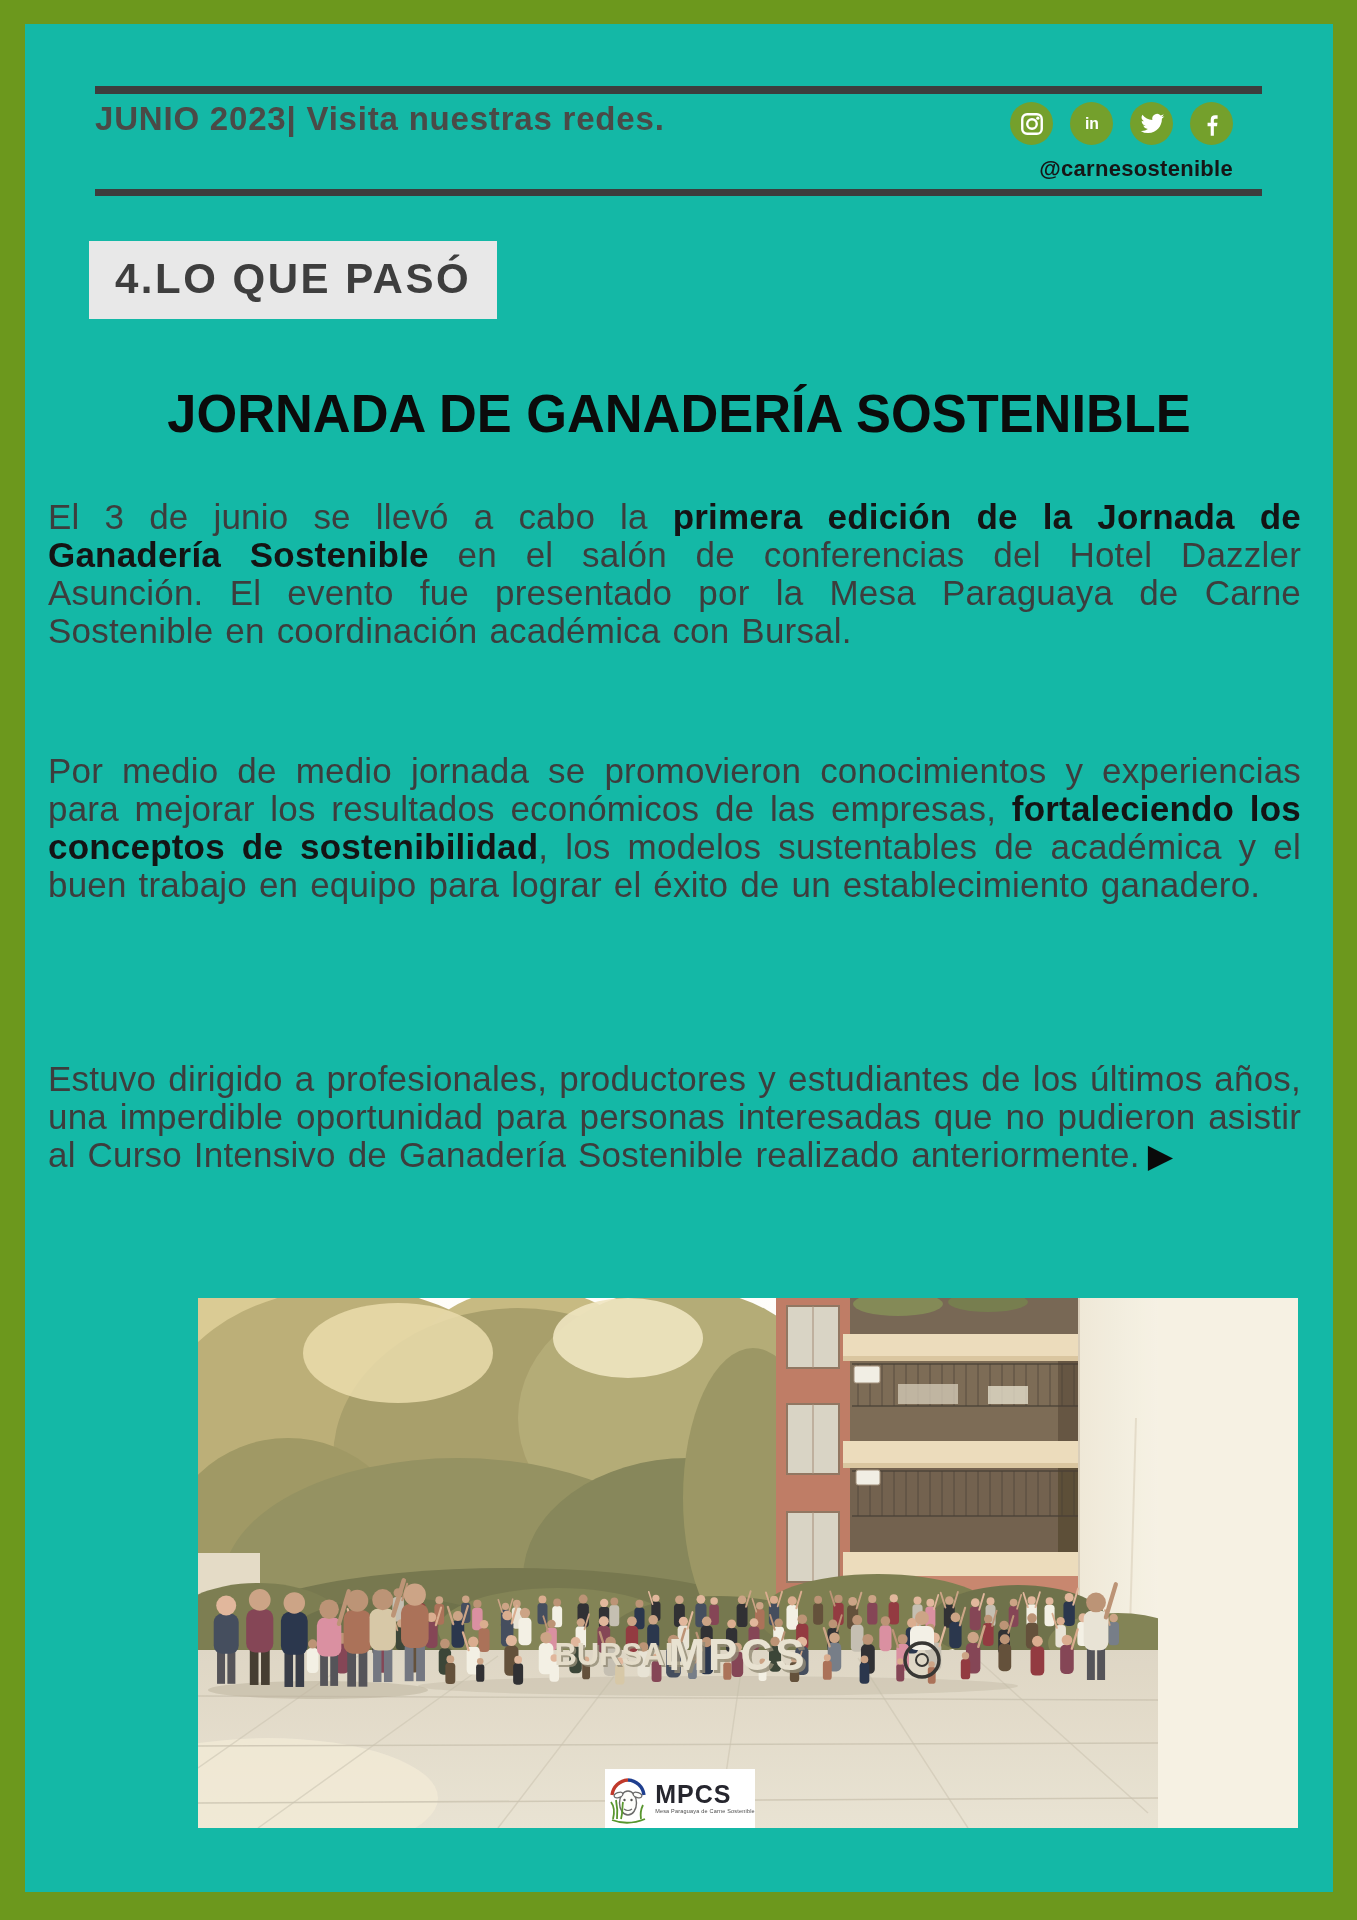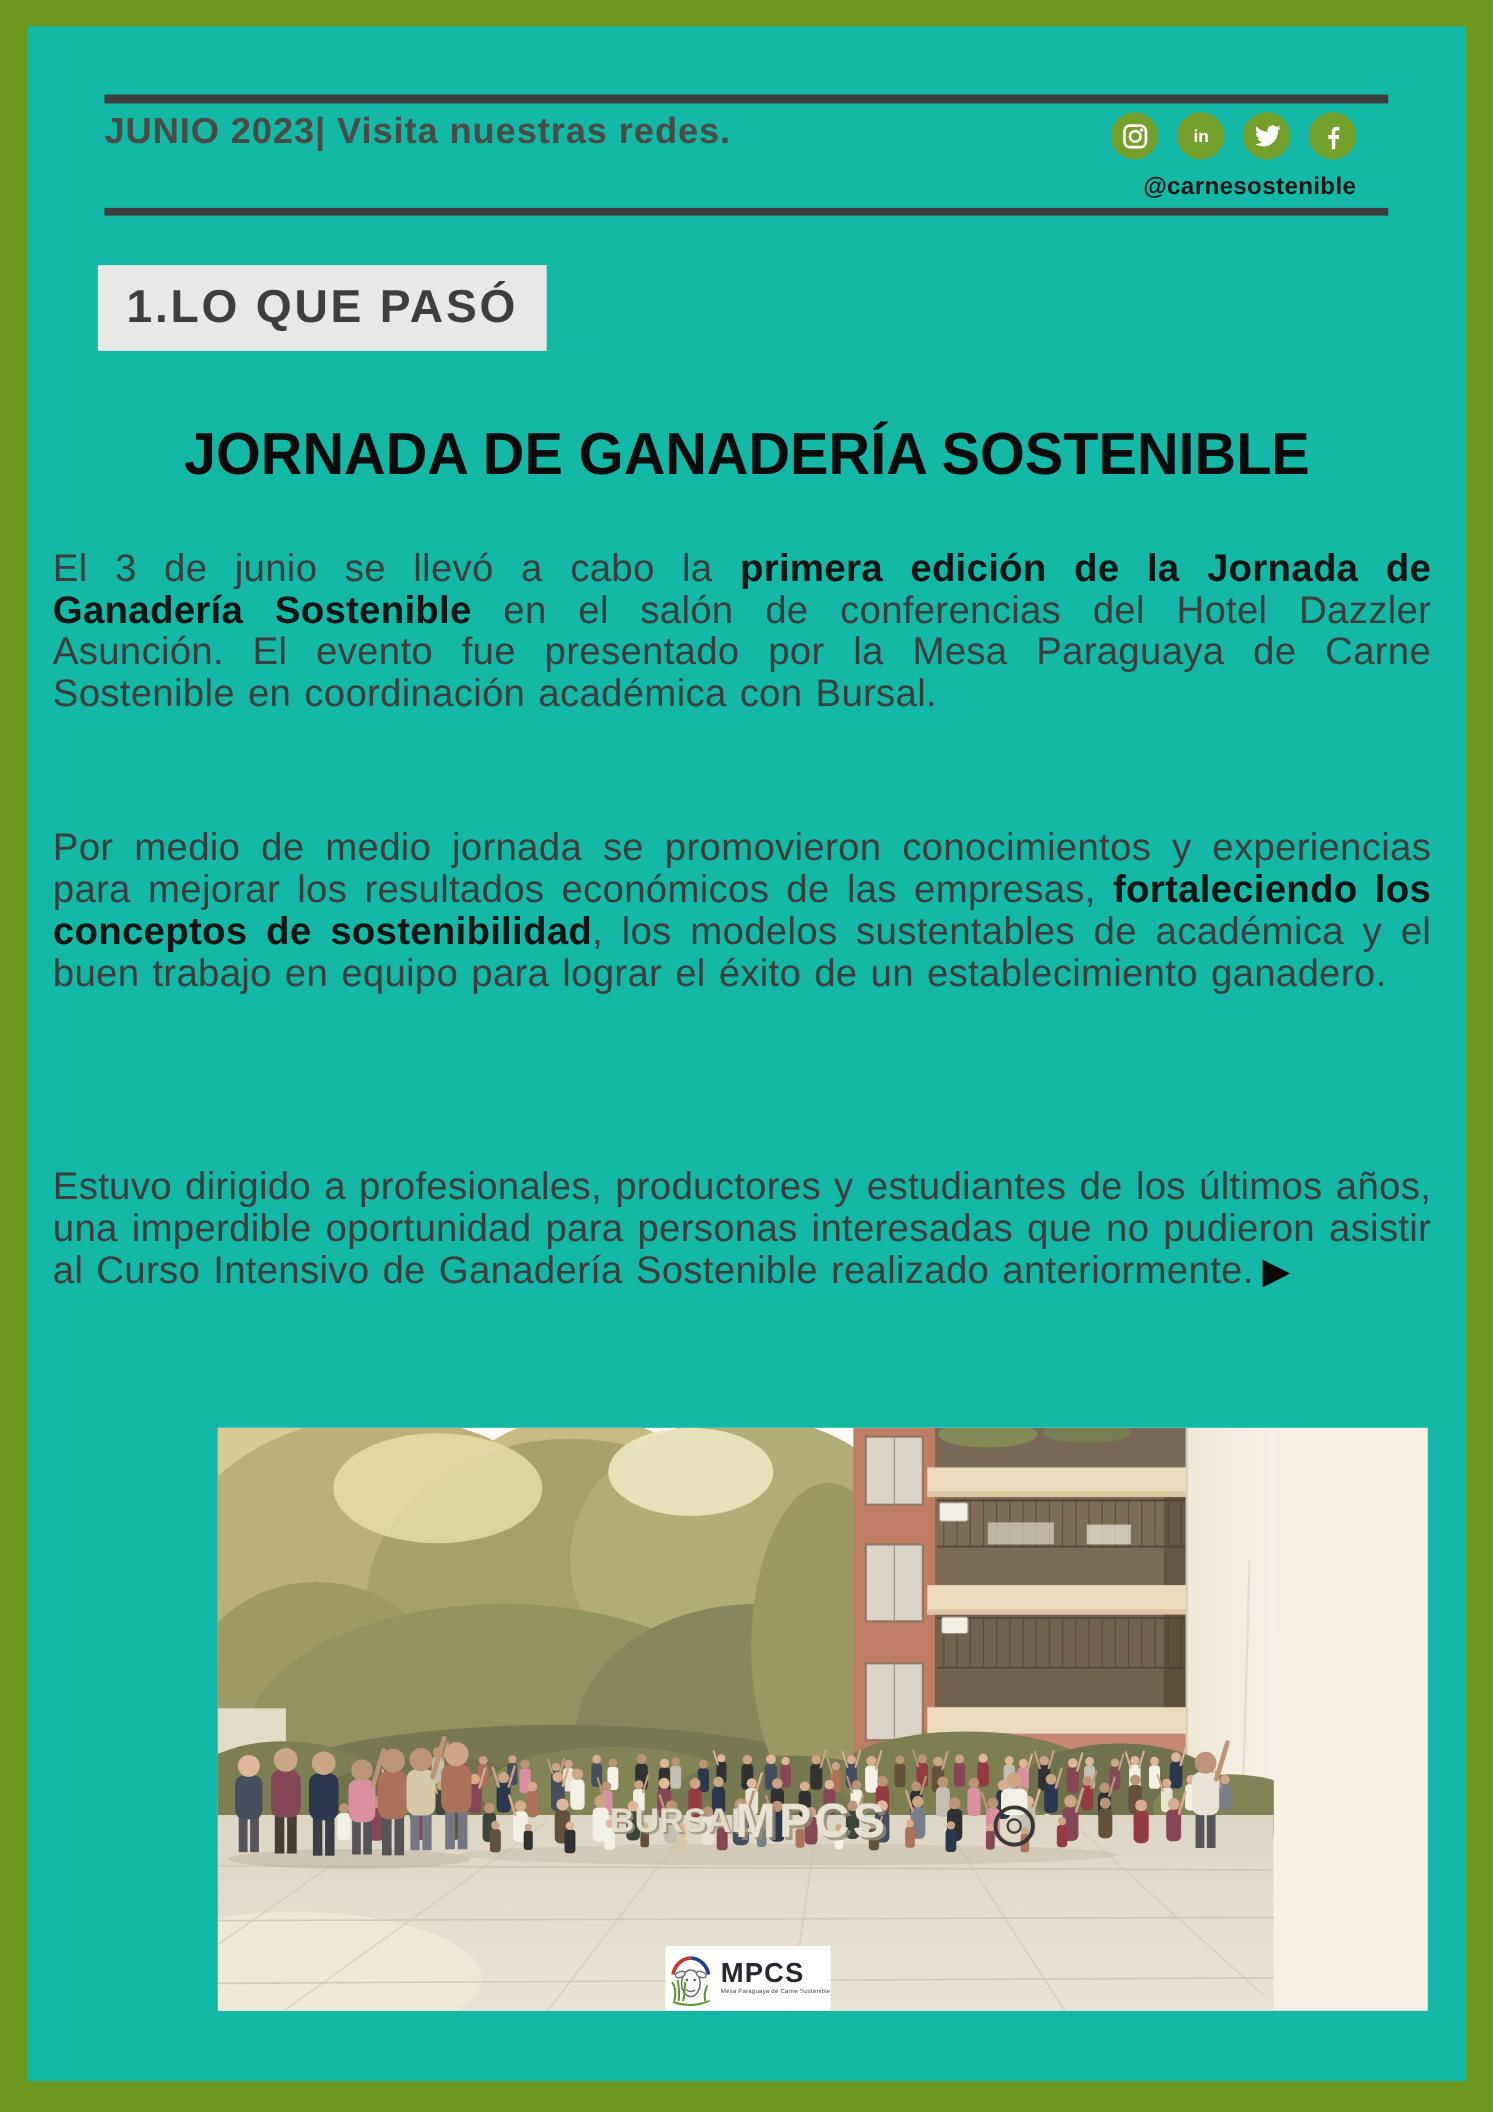--- a/index.html
+++ b/index.html
@@ -99,21 +99,21 @@
       <svg width="28" height="28" viewBox="0 0 24 24">
         <path fill="#ffffff" d="M13.6 22v-8h2.7l.4-3.1h-3.1V8.9c0-.9.3-1.5 1.6-1.5h1.6V4.6c-.3 0-1.2-.1-2.2-.1-2.2 0-3.7 1.3-3.7 3.8v2.6H8.2V14h2.7v8h2.7z"></path>
       </svg>
     </span>
   </div>
 
   <div class="handle">@carnesostenible</div>
 
   <div class="rule rule-bottom"></div>
 
-  <div class="kicker">1.LO QUE PASÓ</div>
+  <div class="kicker">4.LO QUE PASÓ</div>
 
   <h1 class="title">JORNADA DE GANADERÍA SOSTENIBLE</h1>
 
   <p class="bodytext p1"><span>El 3 de junio se llevó a cabo la </span><b>primera edición de la Jornada de Ganadería Sostenible</b><span> en el salón de conferencias del Hotel Dazzler Asunción. El evento fue presentado por la Mesa Paraguaya de Carne Sostenible en coordinación académica con Bursal.</span></p>
 
   <p class="bodytext p2"><span>Por medio de medio jornada se promovieron conocimientos y experiencias para mejorar los resultados económicos de las empresas, </span><b>fortaleciendo los conceptos de sostenibilidad</b><span>, los modelos sustentables de académica y el buen trabajo en equipo para lograr el éxito de un establecimiento ganadero.</span></p>
 
   <p class="bodytext p3"><span>Estuvo dirigido a profesionales, productores y estudiantes de los últimos años, una imperdible oportunidad para personas interesadas que no pudieron asistir al Curso Intensivo de Ganadería Sostenible realizado anteriormente.</span><span class="arrow">▶</span></p>
 
   <div class="photo">

